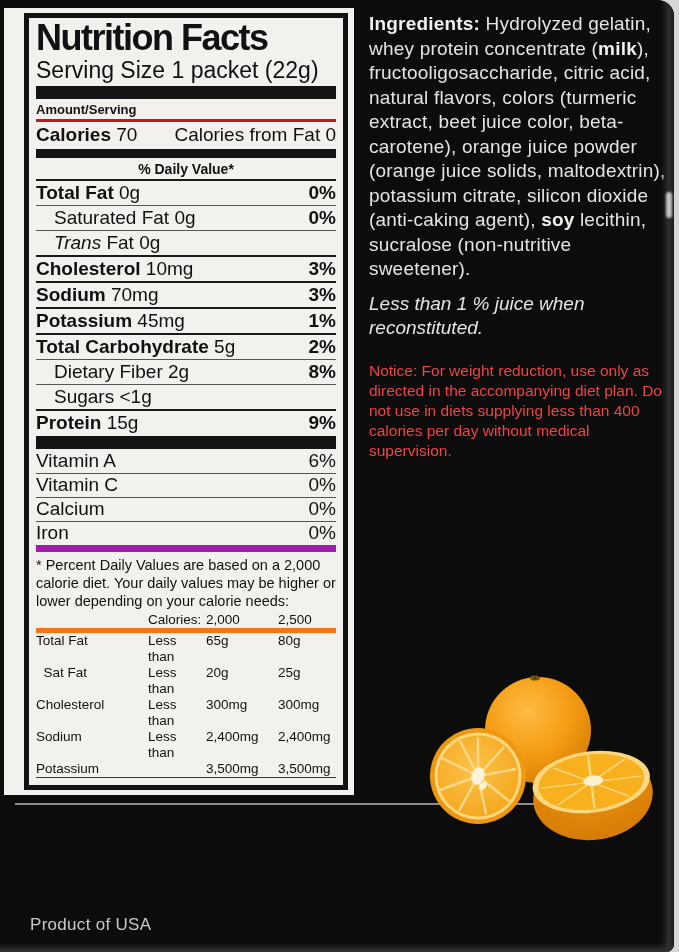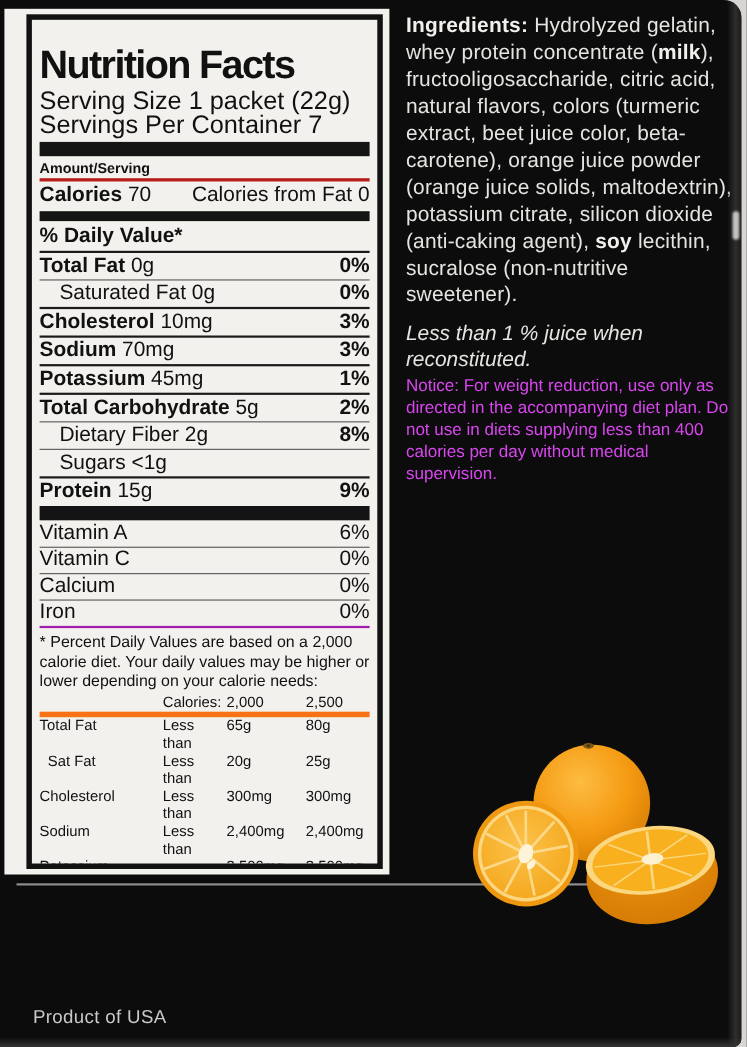--- a/index.html
+++ b/index.html
@@ -13,92 +13,95 @@
                 border-top-right-radius:16px; }
   .edge-notch { position:absolute; right:2px; top:192px; width:6px; height:26px;
                 background:#dcdcdc; border-radius:3px; filter:blur(1px); opacity:.85; }
   .edge-bottom { position:absolute; left:0; right:0; bottom:0; height:9px;
                  background:linear-gradient(180deg, rgba(12,12,12,0), #343434); }
 
   
   .sheet { position:absolute; left:4px; top:8px; width:350px; height:787px;
            background:#f3f1ed; color:#111; }
   .nfbox { position:absolute; left:20px; top:5px; right:6px; bottom:5px;
-           border:5px solid #121212; padding:21px 7px 0 7px; overflow:hidden; }
+           border:5px solid #121212; padding:0 7px 0 7px; overflow:hidden; }
   .nf-title { font-size:36px; font-weight:bold; letter-spacing:-1.5px; line-height:1.05;
               margin:1px 0 2px 0; }
   .serving { font-size:23px; line-height:22px; }
   .bar { background:#141414; }
   .bar1 { height:13px; margin-top:5px; }
   .bar2 { height:9px; }
   .bar3 { height:13px; margin:1px 0; }
   .amt { font-size:13px; font-weight:bold; padding:3px 0 2px 0; border-bottom:3px solid #b91c1c; }
   .calrow { display:flex; justify-content:space-between; align-items:baseline;
             font-size:19px; padding:2px 0 3px 0;gap:32px; }
   .calrow .bold { font-weight:bold; }
-  .dvhead { font-size:19px; font-weight:bold; text-align:left; padding:3px 0 2px 0; }
+  .dvhead { font-size:14px; font-weight:bold; text-align:center; padding:3px 0 2px 0; }
   .nrow { display:flex; justify-content:space-between; align-items:baseline;
           font-size:19px; line-height:21px; padding:1.5px 0; }
   .nrow.sep2 { border-top:2px solid #1a1a1a;gap:13px; }
   .nrow.sep1 { border-top:1px solid #555; }
   .nrow .nl b { font-weight:bold; }
   .nrow .nl i { font-style:italic; }
   .nrow .dv { font-weight:bold; }
   .nrow.ind { padding-left:18px; }
   .vits .vrow { display:flex; justify-content:space-between; font-size:19px; line-height:20px;
                 padding:1.5px 0; border-bottom:1px solid #555; }
-  .vits .vrow:last-child { border-bottom:2px solid #a21caf; }
+  .vits .vrow:last-child { border-bottom:7px solid #a21caf; }
   .footnote { font-size:14.5px; line-height:18px; padding:4px 0 2px 0; }
   .dvt { font-size:13.5px; line-height:16px; }
   .trow { display:grid; grid-template-columns:112px 58px 72px 1fr; }
   .trow .tc1 { white-space:pre; }
   .thead { border-bottom:5px solid #f97316; }
   .trows { border-bottom:1px solid #333; }
 
   
   .rightcol { position:absolute; left:369px; top:12px; width:299px; color:#e6e4e0; }
   .ingredients { font-size:19px; line-height:24.5px; letter-spacing:.2px; }
   .ingredients .b { font-weight:bold; color:#f2f0ec; }
   .juice-note { font-size:19px; line-height:24.5px; margin-top:10px;font-style:italic; }
   .allergen { font-size:20px; line-height:27px; font-weight:bold; color:#f2f0ec; margin-top:12px; }
-  .notice { font-size:15.5px; line-height:20px; margin-top:0; color:#d946ef; }
+  .notice { font-size:15.5px; line-height:20px; margin-top:20px; color:#ef4444; }
 
   .gray-line { position:absolute; left:15px; top:803px; width:528px; height:2px;
                background:#a5a5a5; opacity:.85; z-index:1; }
   .oranges { position:absolute; left:408px; top:666px; width:262px; height:204px; z-index:2; }
   .origin { position:absolute; left:30px; top:915px; font-size:17px; color:#c9c9c9;
             letter-spacing:.3px; z-index:3; }
 </style>
 </head>
 <body>
 
 <div id="screen">
   <div class="package">
 
     <div class="sheet">
       <div class="nfbox">
         <div class="nf-title">Nutrition Facts</div>
         <div class="serving">Serving Size 1 packet (22g)</div>
-        <div class="serving">Servings Per Container 7</div>
         <div class="bar bar1"></div>
         <div class="amt">Amount/Serving</div>
         <div class="calrow">
           <span><span class="bold">Calories</span> <span>70</span></span>
           <span>Calories from Fat 0</span>
         </div>
         <div class="bar bar2"></div>
         <div class="dvhead">% Daily Value*</div>
 
         <div class="nrow sep2">
           <span class="nl"><b>Total Fat</b><span> 0g</span></span>
           <span class="dv">0%</span>
         </div>
         <div class="nrow sep1 ind">
           <span class="nl"><span>Saturated Fat 0g</span></span>
           <span class="dv">0%</span>
+        </div>
+        <div class="nrow sep1 ind">
+          <span class="nl"><i>Trans</i><span> Fat 0g</span></span>
+          <span class="dv"></span>
         </div>
         <div class="nrow sep2">
           <span class="nl"><b>Cholesterol</b><span> 10mg</span></span>
           <span class="dv">3%</span>
         </div>
         <div class="nrow sep2">
           <span class="nl"><b>Sodium</b><span> 70mg</span></span>
           <span class="dv">3%</span>
         </div>
         <div class="nrow sep2">

